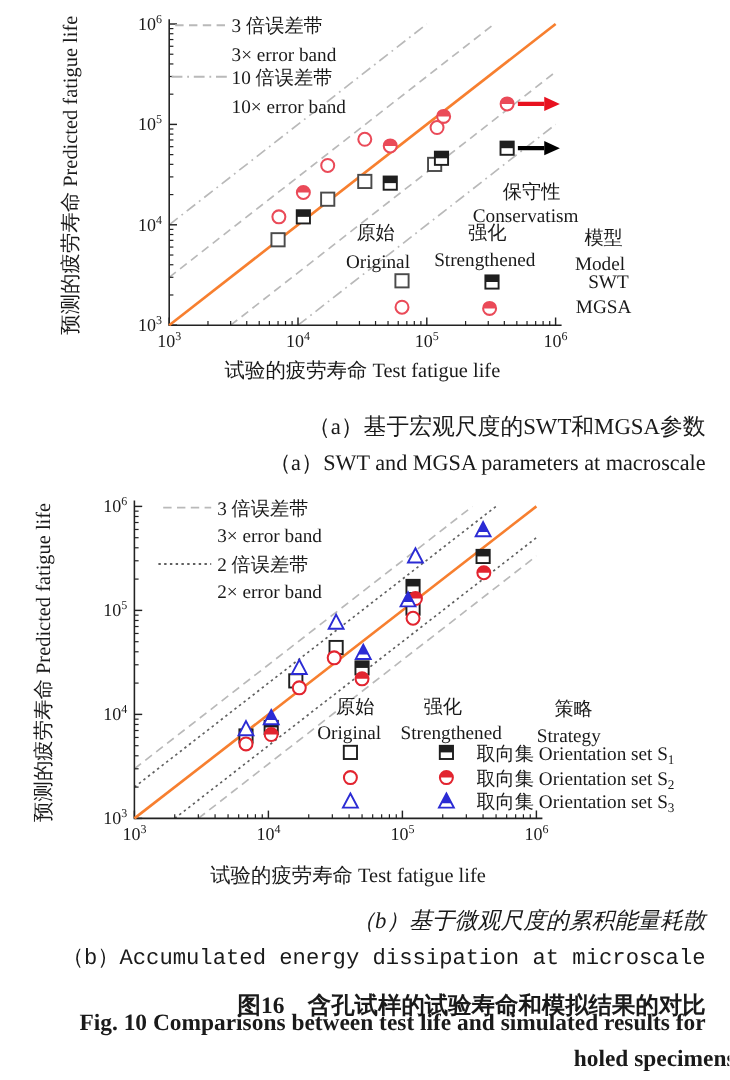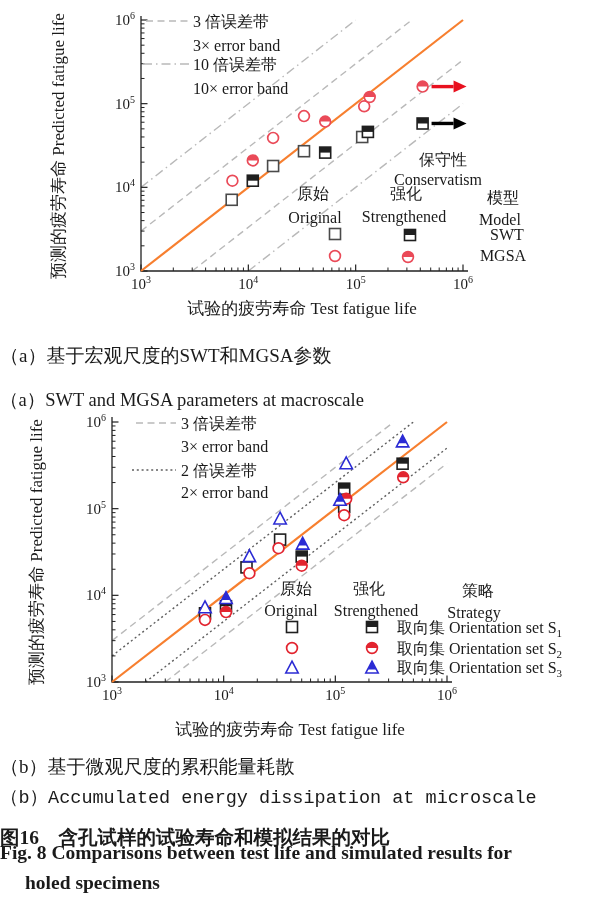--- a/index.html
+++ b/index.html
@@ -3,21 +3,21 @@
 <meta charset="utf-8">
 <style>
   html,body{margin:0;padding:0;background:#ffffff;}
   .page{
     position:relative;width:608px;height:900px;background:#ffffff;overflow:hidden;
     font-family:"Liberation Serif","DejaVu Serif",serif;color:#1a1a1a;
   }
   svg{position:absolute;left:0;overflow:visible;}
   #chart-a{top:0;}
   #chart-b{top:403px;}
-  .cap{position:absolute;left:0;width:588px;text-align:left;white-space:nowrap;}
+  .cap{position:absolute;left:0;width:588px;text-align:right;white-space:nowrap;}
   .cap-zh{font-size:19px;}
   .cap-en{font-size:18.5px;}
   .cap-bold{font-weight:bold;font-size:19.5px;}
   text{fill:#1a1a1a;}
 </style>
 </head>
 <body>
 
 <div class="page">
 
@@ -200,21 +200,21 @@
       </g>
     <g class="legend-marker" transform="translate(408,257)">
         <g>
           <circle cx="0" cy="0" r="5.4" fill="#ffffff" stroke="#ea4a58" stroke-width="1.7"></circle>
           <path d="M -5.4 0 A 5.4 5.4 0 0 1 5.4 0 Z" fill="#ea4a58" stroke="none"></path>
         </g>
       </g>
   </svg>
 
   <div class="cap cap-zh" style="top:343px;">（a）基于宏观尺度的SWT和MGSA参数</div>
-  <div class="cap cap-en" style="top:387px;">（a）SWT and MGSA parameters at macroscale</div>
+  <div class="cap cap-en" style="top:373px;">（a）SWT and MGSA parameters at macroscale</div>
 
   <svg id="chart-b" width="608" height="350" viewBox="0 0 608 350">
     <g class="bands">
         <line x1="112" y1="237.64949125762922" x2="393.7214598896377" y2="19" stroke="#b9b9b9" stroke-width="1.4" stroke-dasharray="7 4.5"></line>
         <line x1="165.27854011036231" y1="279" x2="447" y2="60.35050874237078" stroke="#b9b9b9" stroke-width="1.4" stroke-dasharray="7 4.5"></line>
         <line x1="112" y1="252.91073370912162" x2="413.3849838175221" y2="19" stroke="#5f5f5f" stroke-width="1.4" stroke-dasharray="2 2.8"></line>
         <line x1="145.61501618247792" y1="279" x2="447" y2="45.089266290878356" stroke="#5f5f5f" stroke-width="1.4" stroke-dasharray="2 2.8"></line>
       </g>
     <path d="M112 14 V279 H452" fill="none" stroke="#222222" stroke-width="1.3"></path>
     <g class="ticks">
@@ -422,18 +422,18 @@
           <polygon points="0,-6.8 6.2,5 -6.2,5" fill="#ffffff" stroke="#2b2bd4" stroke-width="1.6" stroke-linejoin="miter"></polygon>
           <polygon points="0,-6.8 4.2,1.4 -4.2,1.4" fill="#2b2bd4" stroke="none"></polygon>
         </g>
       </g>
 
     <text x="397" y="230" font-size="16"><tspan>取向集 Orientation set S</tspan><tspan dy="3.5" font-size="11">1</tspan></text>
     <text x="397" y="251" font-size="16"><tspan>取向集 Orientation set S</tspan><tspan dy="3.5" font-size="11">2</tspan></text>
     <text x="397" y="270" font-size="16"><tspan>取向集 Orientation set S</tspan><tspan dy="3.5" font-size="11">3</tspan></text>
   </svg>
 
-  <div class="cap cap-zh" style="top:754px;">（b）基于微观尺度的累积能量耗散</div>
+  <div class="cap cap-zh" style="top:754px;font-style:italic;">（b）基于微观尺度的累积能量耗散</div>
   <div class="cap cap-en" style="top:784px;font-family:Liberation Mono, monospace;">（b）Accumulated energy dissipation at microscale</div>
   <div class="cap cap-bold" style="top:824px;">图16　含孔试样的试验寿命和模拟结果的对比</div>
-  <div class="cap cap-bold" style="top:842px;">Fig. 8   Comparisons between test life and simulated results for</div>
+  <div class="cap cap-bold" style="top:842px;">Fig. 10   Comparisons between test life and simulated results for</div>
   <div class="cap cap-bold" style="top:872px;padding-left:25px;">holed specimens</div>
 </div>
 
 </body></html>

